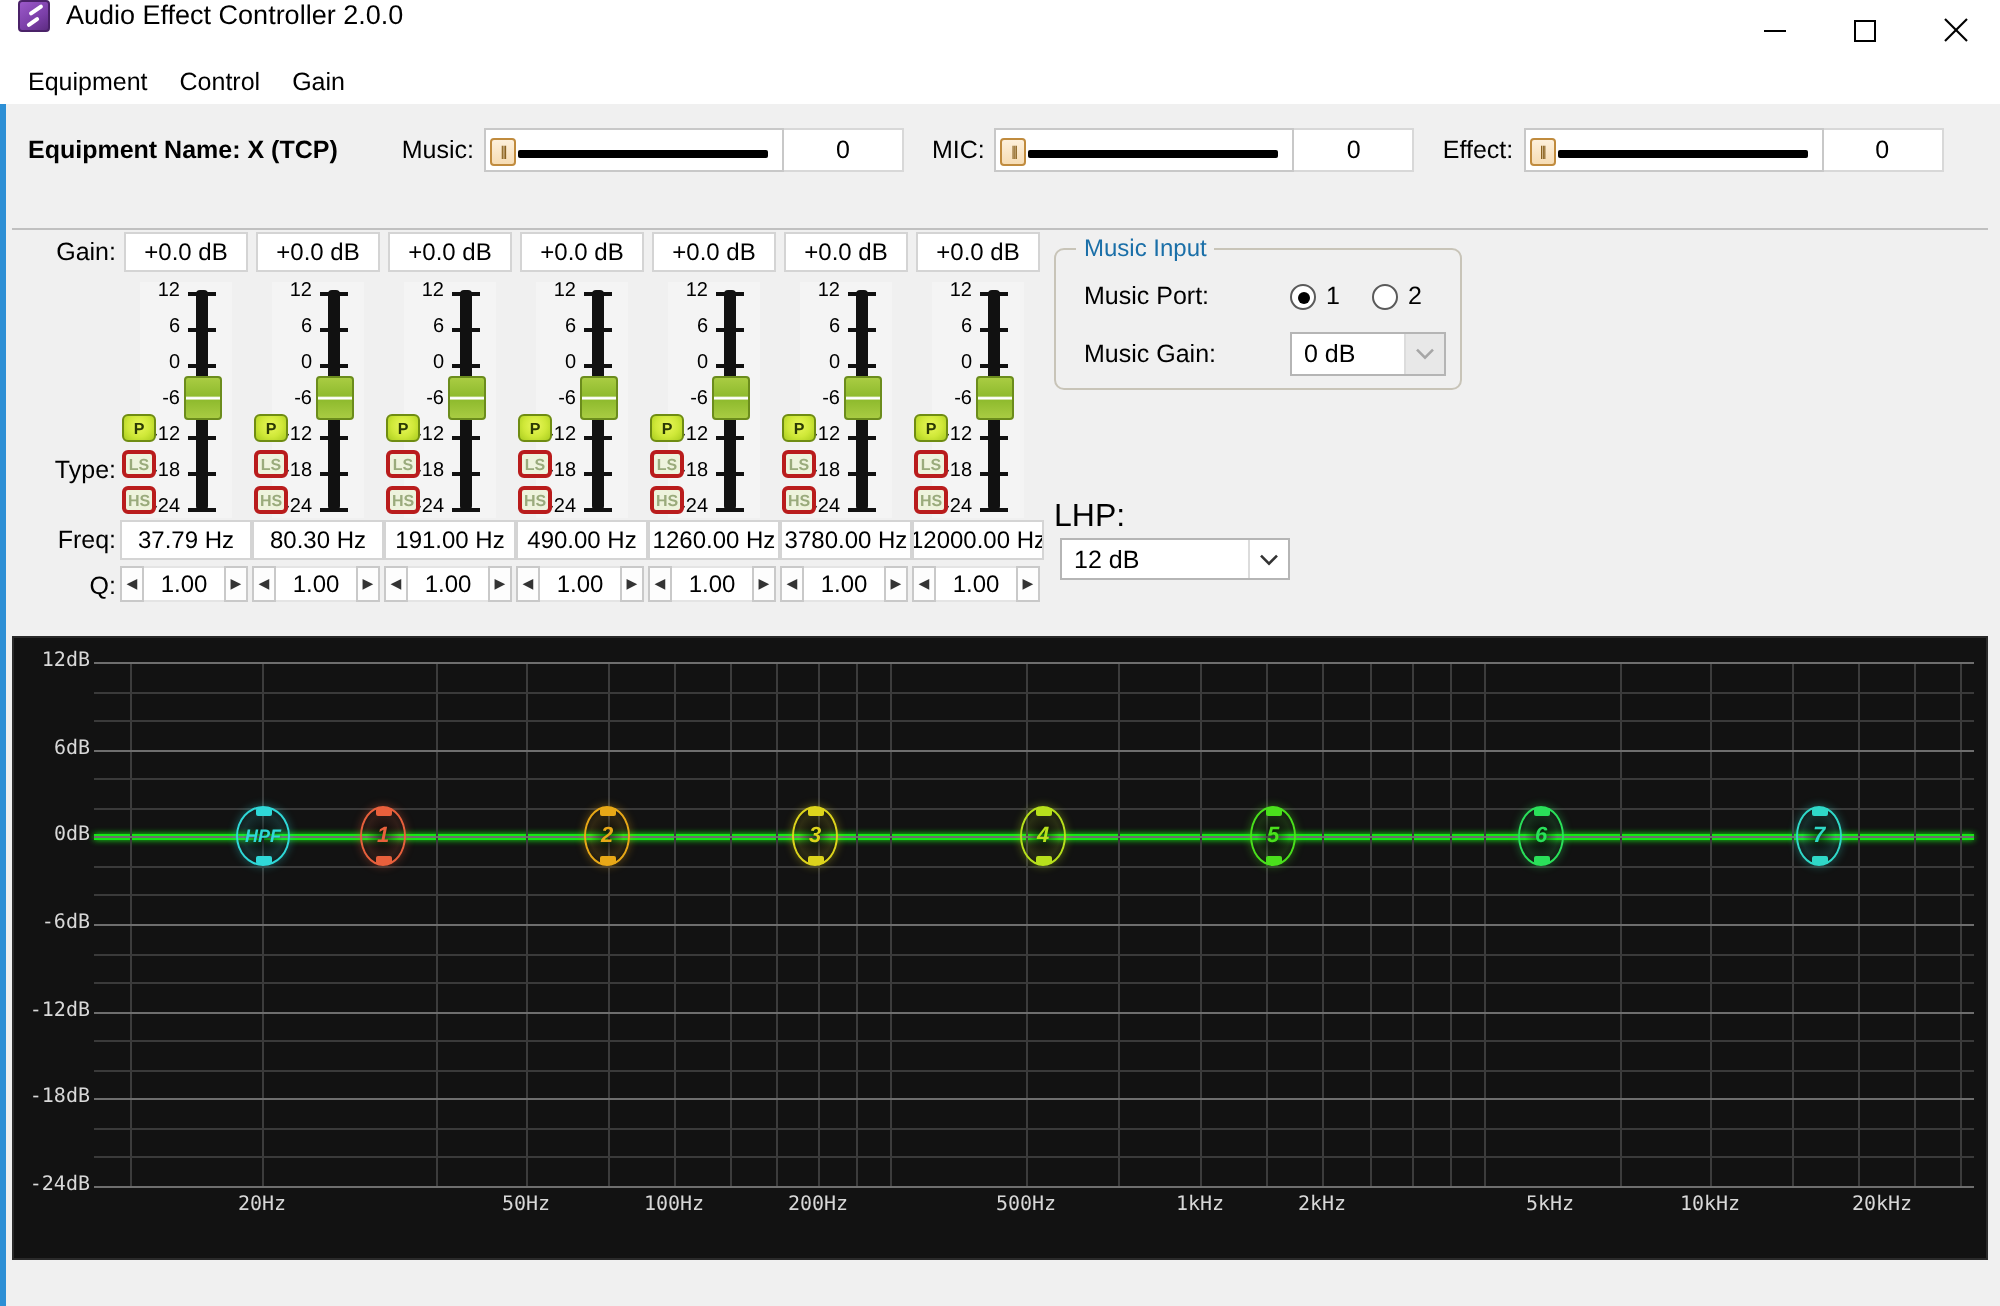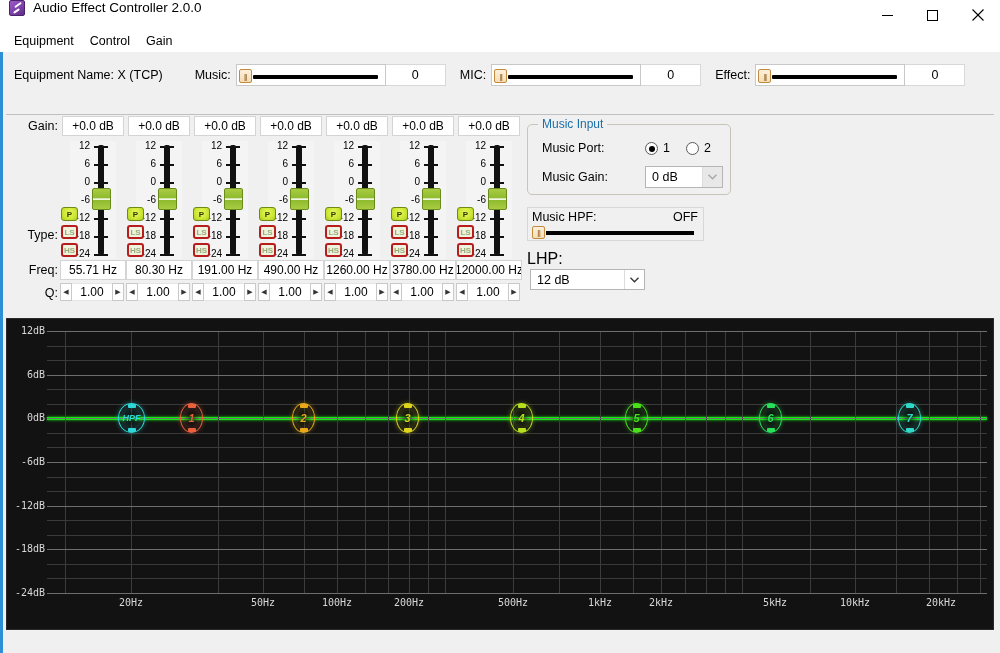--- a/index.html
+++ b/index.html
@@ -52,21 +52,21 @@
   }
   #left-edge{
     position:absolute; left:0; top:0; width:3px; height:601px; background:#2d8fd5;
   }
 
   
   #equip-bar{
     position:absolute; left:6px; top:8px; width:988px; height:30px;
     background:#f0f0f0; display:flex; align-items:center;
   }
-  #equip-name{ font-weight:normal; font-size:12.5px; margin-left:8px; white-space:nowrap; }
+  #equip-name{ font-weight:bold; font-size:12.5px; margin-left:8px; white-space:nowrap; }
   .vol-group{ display:flex; align-items:center; height:26px; }
   .vol-label{ font-size:12.5px; margin-right:5px; }
   .vol-slider{
     width:150px; height:22px; background:#fff; border:1px solid #c8c8c8;
     position:relative;
   }
   .vol-track{
     position:absolute; left:16px; top:10px; height:4px; width:125px;
     background:#000; border-radius:1px;
   }
@@ -354,21 +354,21 @@
       <div class="typebtn on" style="left: 55px; top: 91px;">
         <span>P</span>
       </div>
       <div class="typebtn off" style="left: 55px; top: 109px;">
         <span>LS</span>
       </div>
       <div class="typebtn off" style="left: 55px; top: 127px;">
         <span>HS</span>
       </div>
       <div class="freqbox" style="left: 54px; top: 144px;">
-        <span>55.71 Hz</span>
+        <span>37.79 Hz</span>
       </div>
       <div class="qgroup" style="left: 54px; top: 167px;">
         <div class="qarrow">◀</div>
         <div class="qval">1.00</div>
         <div class="qarrow">▶</div>
       </div>
       <div class="gainbox" style="left: 122px;">
         <span>+0.0 dB</span>
       </div>
       <div class="chan-slider" style="left: 130px; top: 25px;">
@@ -610,28 +610,20 @@
     <div class="combo disabled" style="left:117px; top:41px; width:78px; height:22px;">
       <span class="cv">0 dB</span>
       <span class="carrow">
         <svg width="9" height="6" viewBox="0 0 9 6">
             <path d="M0.5 0.8 L4.5 4.8 L8.5 0.8" fill="none" stroke="#a6a6a6" stroke-width="1.3"></path>
           </svg>
       </span>
     </div>
   </div>
 
-  <div id="hpf-box">
-    <div id="hpf-title">Music HPF:</div>
-    <div id="hpf-state">OFF</div>
-    <div id="hpf-slider">
-      <div id="hpf-track"></div>
-      <div id="hpf-thumb">|||</div>
-    </div>
-  </div>
 
   <div id="lhp-label">LHP:</div>
   <div class="combo" id="lhp-combo">
     <span class="cv">12 dB</span>
     <span class="carrow">
       <svg width="9" height="6" viewBox="0 0 9 6">
           <path d="M0.5 0.8 L4.5 4.8 L8.5 0.8" fill="none" stroke="#333" stroke-width="1.3"></path>
         </svg>
     </span>
   </div>

